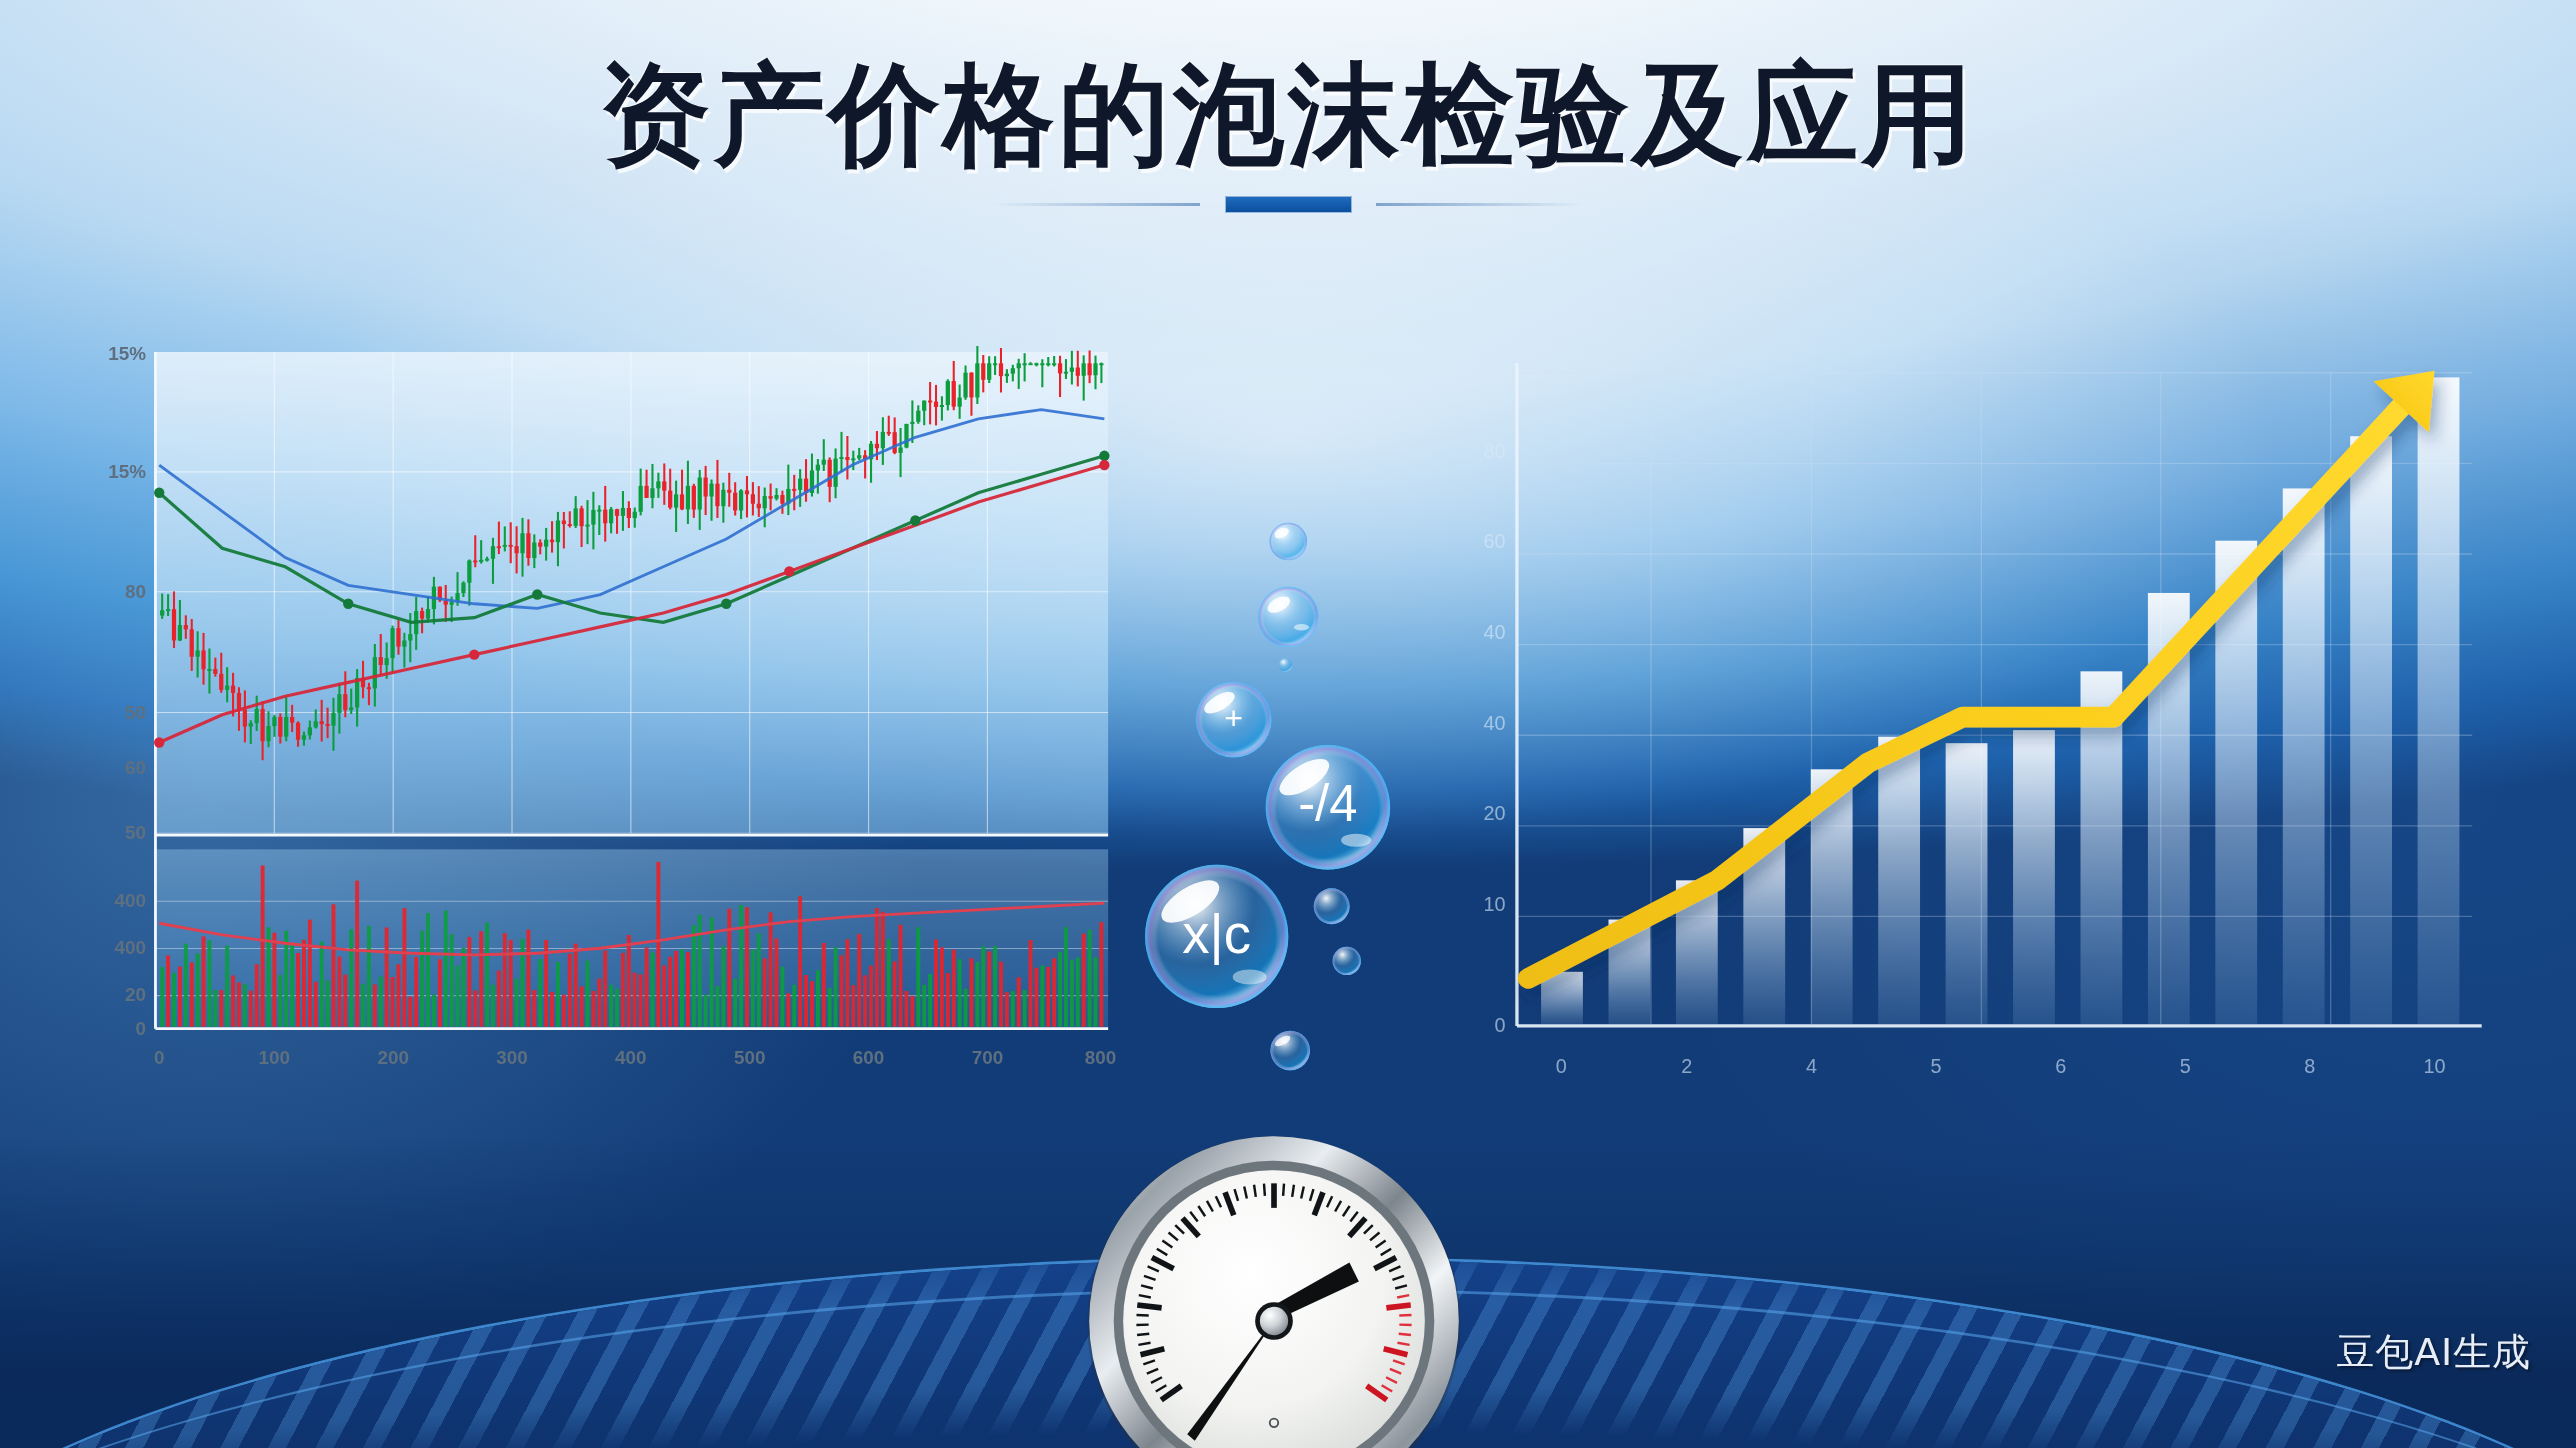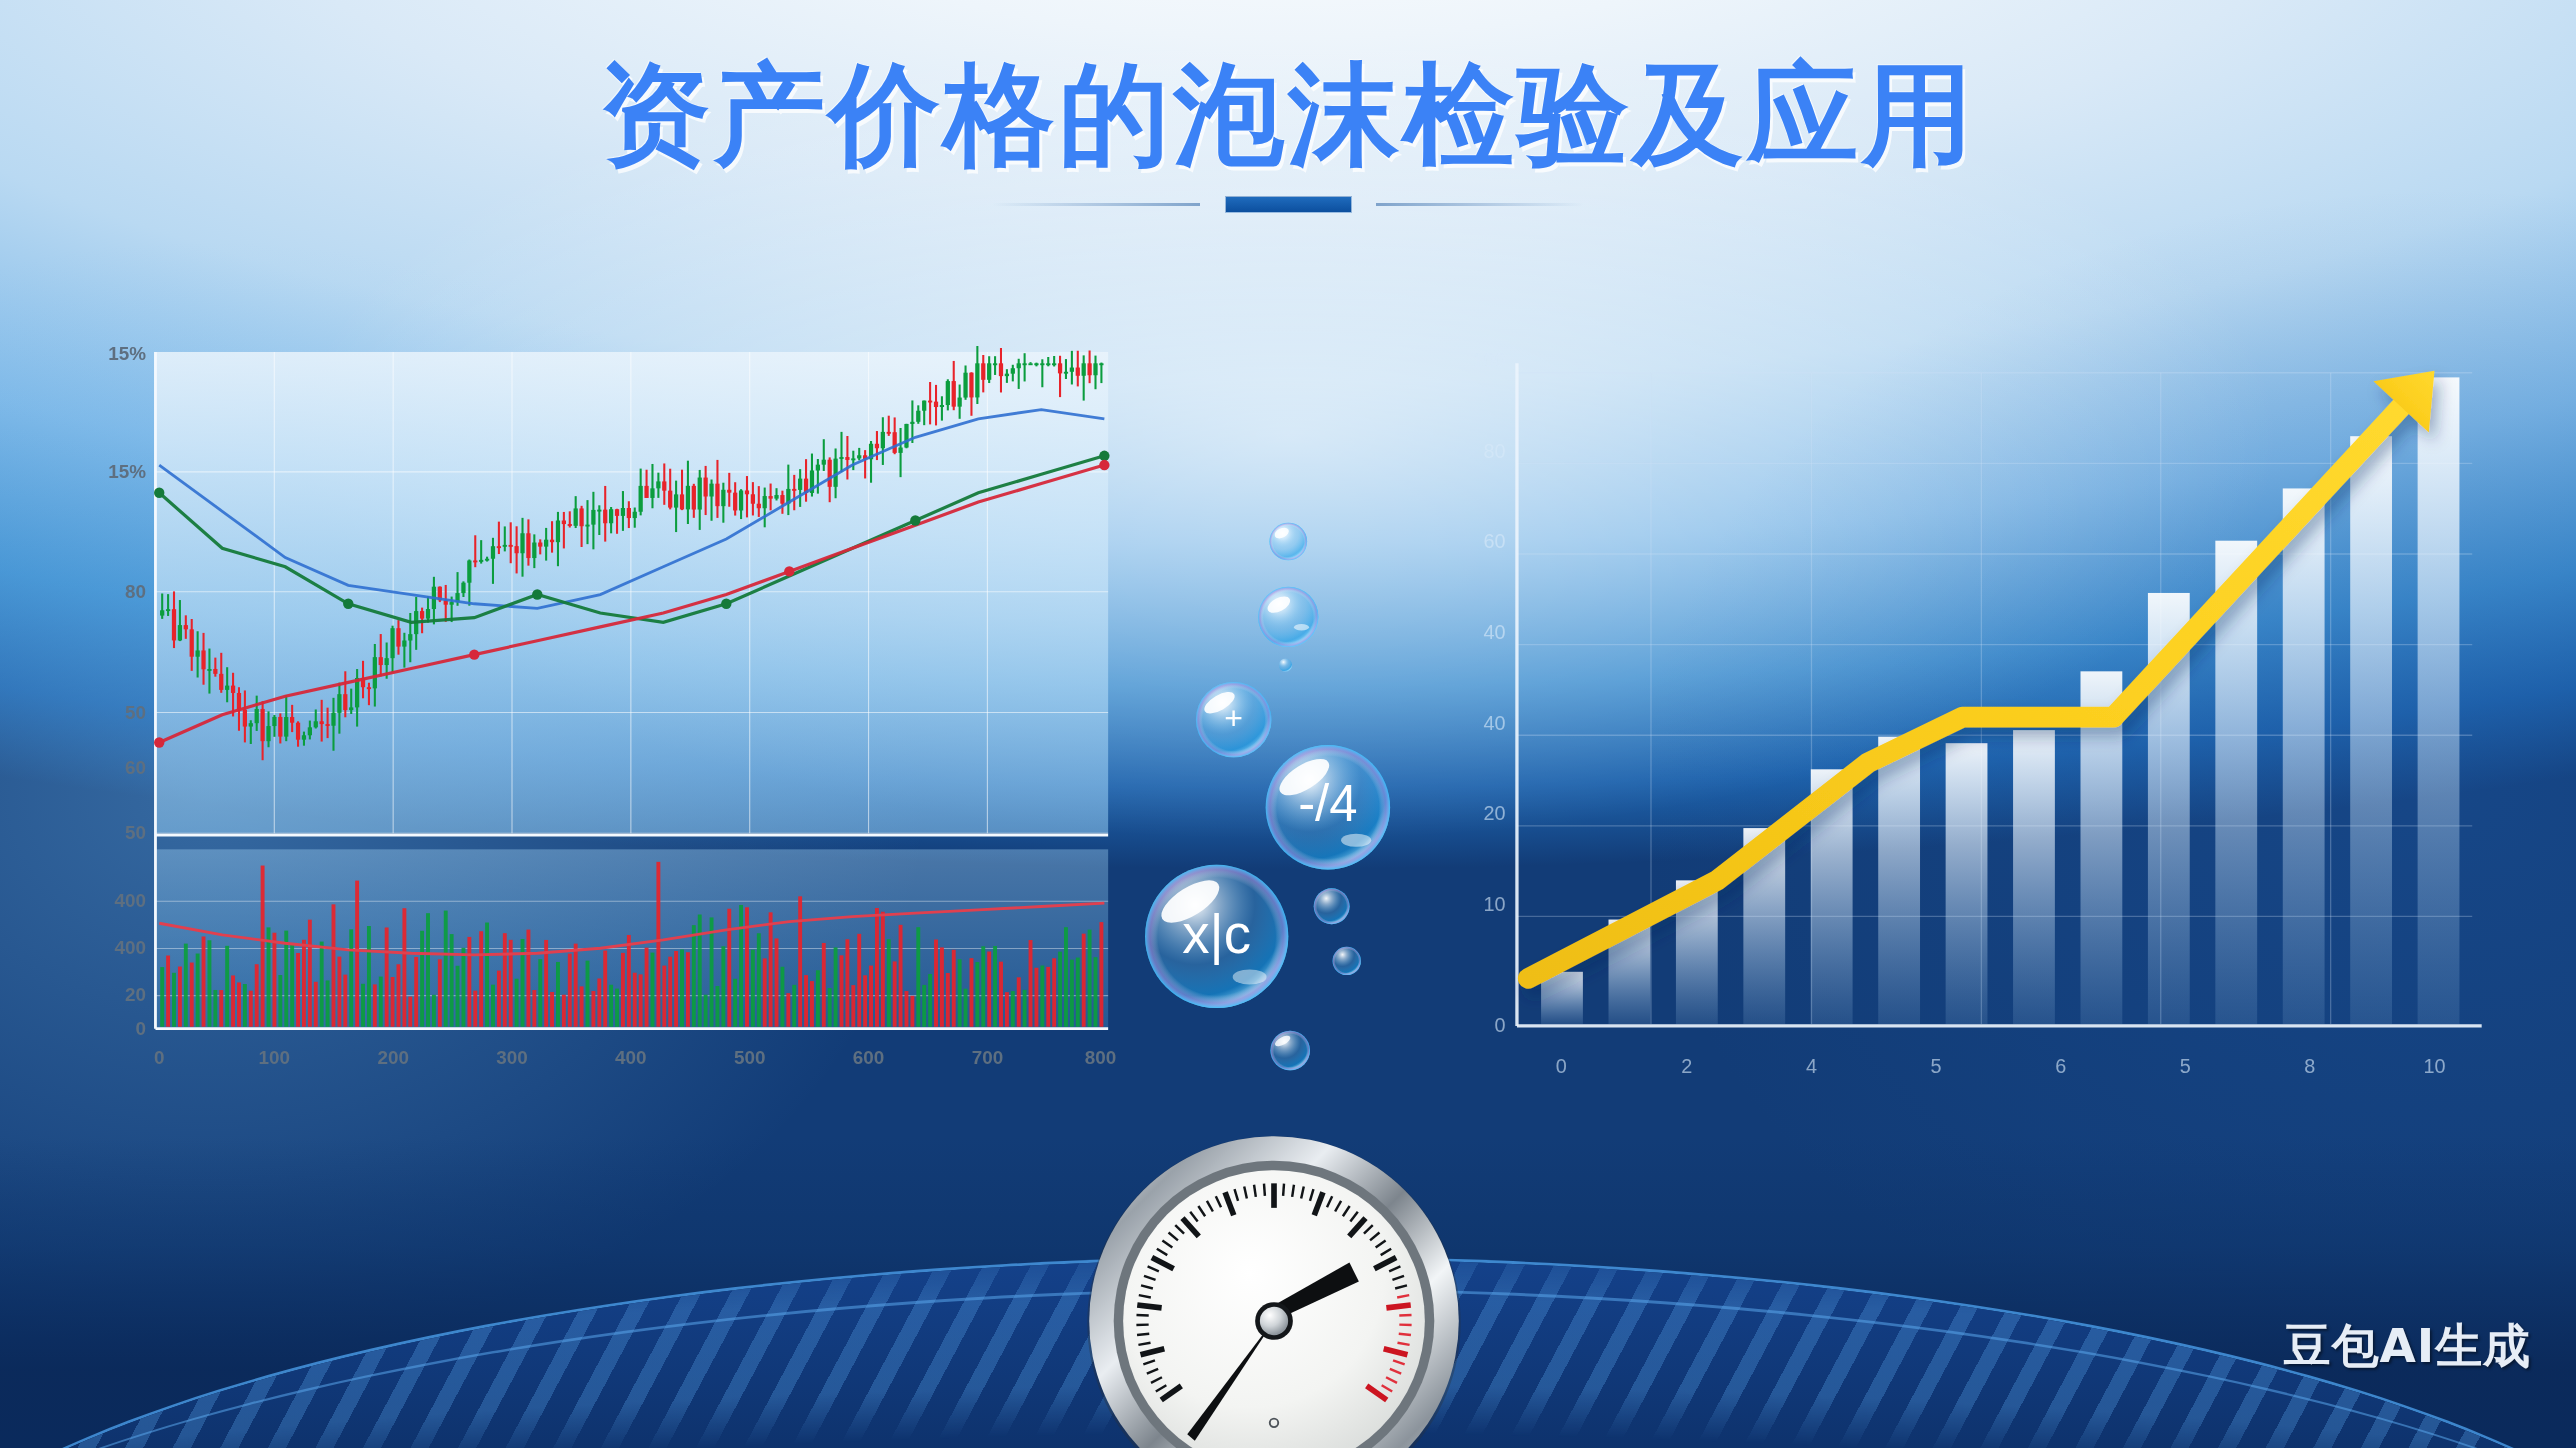--- a/index.html
+++ b/index.html
@@ -50,21 +50,21 @@
     border-top:3.8px solid rgba(90,165,235,.55);
   }
 
   
   .title-block{ position:absolute; top:55px; left:0; right:0; text-align:center; }
   .title{
     font-family:"DejaVu Sans","Liberation Sans",sans-serif;
     font-weight:bold;
     font-size:111px;
     letter-spacing:3.8px;
-    color:#3b82f6;
+    color:#0f172a;
     text-shadow:2.8px 3.8px 0 rgba(255,255,255,.75), -0.9px -0.9px 0 rgba(255,255,255,.5);
     line-height:1.08;
   }
   .divider{ display:flex; align-items:center; justify-content:center; gap:24.5px; margin-top:21px; }
   .divider .rule{ width:208px; height:2.8px; background:linear-gradient(to right, rgba(130,165,205,0), rgba(110,150,195,.85)); }
   .divider .rule.right{ background:linear-gradient(to left, rgba(130,165,205,0), rgba(110,150,195,.85)); }
   .divider .bar{ width:127px; height:17px; background:linear-gradient(to bottom,#1f6bbd,#0c4f9e); border:0.9px solid rgba(255,255,255,.55); }
 
   
   .panel{ position:absolute; }
@@ -85,21 +85,21 @@
   .bub-text{ fill:#ffffff; font-family:"Liberation Sans",sans-serif; font-weight:300; }
 
   
   #gauge{ left:1076px; top:1123px; width:396px; height:396px; }
   #gauge svg{ width:100%; height:100%; display:block; }
 
   
   #watermark{
     position:absolute; right:45px; bottom:70px;
     font-family:"DejaVu Sans","Liberation Sans",sans-serif;
-    font-weight:bold; font-size:47px; letter-spacing:0.9px;
+    font-weight:normal; font-size:38px; letter-spacing:0.9px;
     color:#e6edf6;
     text-shadow:1.9px 1.9px 2.8px rgba(0,0,0,.45);
   }
 </style>
 </head>
 <body>
 
 <div class="bg-glow"></div>
 <div class="bg-bottom"></div>
 

